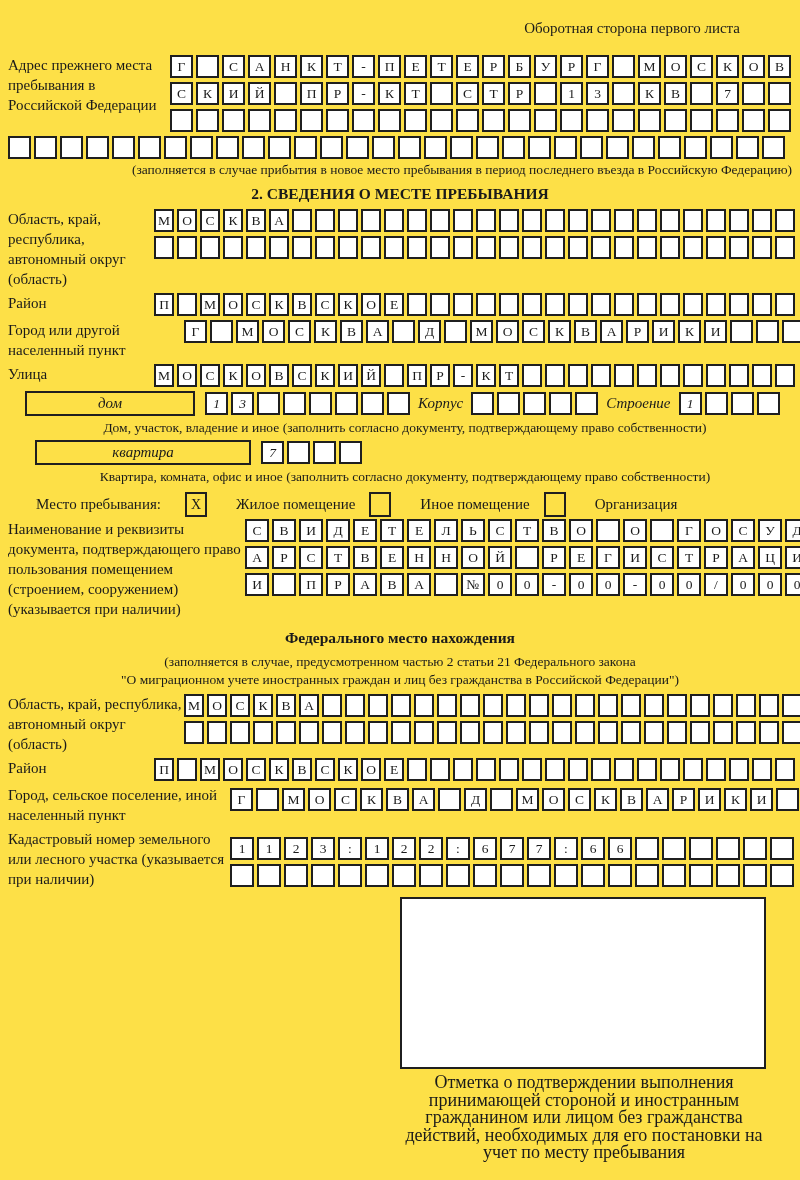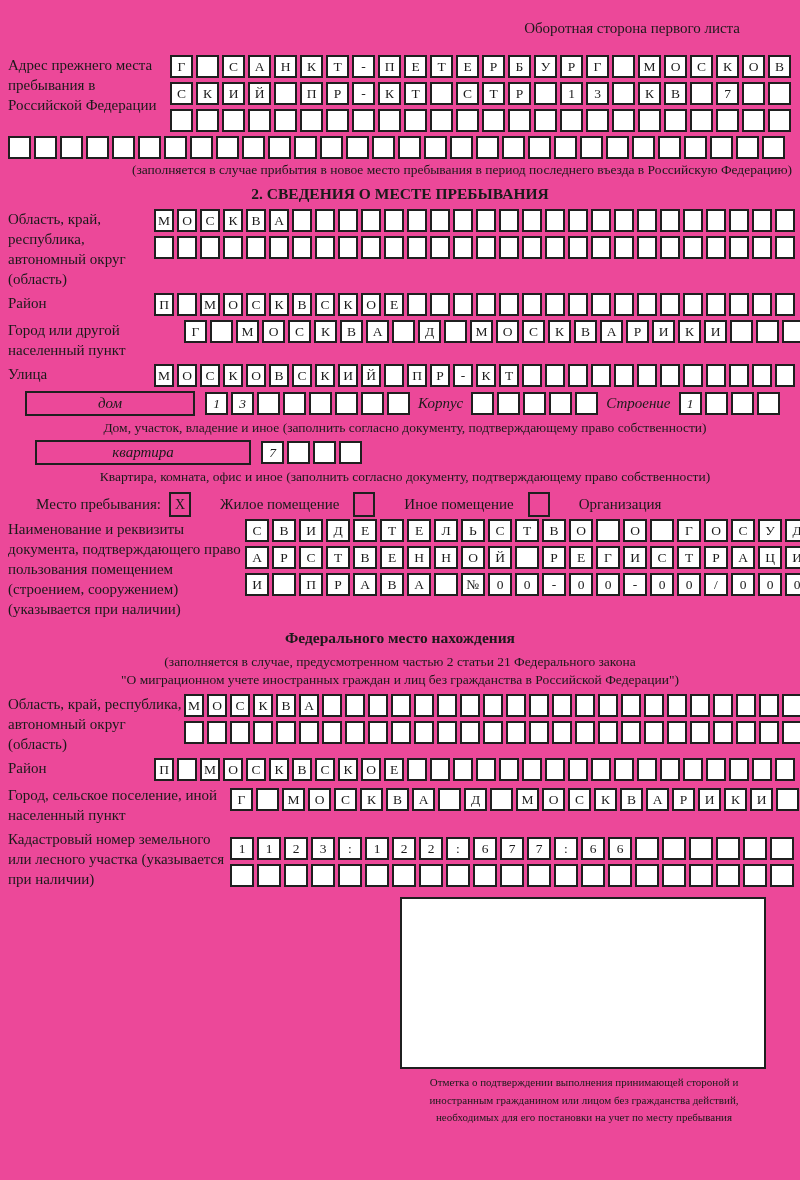--- a/index.html
+++ b/index.html
@@ -1,20 +1,20 @@
 <!DOCTYPE html>
 <html><head>
 <meta charset="utf-8">
 <style>
   html,body{margin:0;padding:0;background:#fff;}
   .page{
     position:relative;
     width:800px;height:1180px;
     margin:0 auto;
-    background:#ec4899;
+    background:#fde047;
     color:#1a1a1a;
     font-family:"Liberation Serif","DejaVu Serif",serif;
     box-sizing:border-box;
     padding:20px 8px 0 8px;
     overflow:hidden;
   }
   .header-note{
     text-align:right;
     padding-right:52px;
     font-size:15px;
@@ -74,39 +74,39 @@
   .left-note{font-size:13.5px;text-align:center;margin:4px 0 4px 28px;}
   .stay-row{display:flex;align-items:center;margin:7px 0 2px 28px;font-size:15px;}
   .checkbox{
     box-sizing:border-box;
     border:2px solid #1f1f1f;
     width:22px;height:25px;
     display:flex;align-items:center;justify-content:center;
     font-size:14px;
   }
   .stay-row .opt-label{padding:0 14px 0 29px;}
-  .stay-label{padding-right:8px;}
+  .stay-label{padding-right:24px;}
   .center-note{font-size:13.5px;text-align:center;margin:2px 0 6px 0;}
   .fact-title{
     text-align:center;font-weight:bold;font-size:15.5px;margin:10px 0 6px 0;
   }
   .fact-note{font-size:13.5px;text-align:center;line-height:18px;}
   .stamp-wrap{margin-top:8px;}
   .stamp-box{
     box-sizing:border-box;
     margin-left:392px;
     width:366px;height:172px;
     border:2.5px solid #1f1f1f;
     background:#fff;
   }
   .stamp-caption{
     width:372px;
     margin:5px 0 0 390px;
     text-align:center;
-    font-size:11px;
+    font-size:18px;
     line-height:17.5px;
   }
 </style>
 </head>
 <body>
 
 <div class="page">
 
   <div class="header-note">Оборотная сторона первого листа</div>
 

